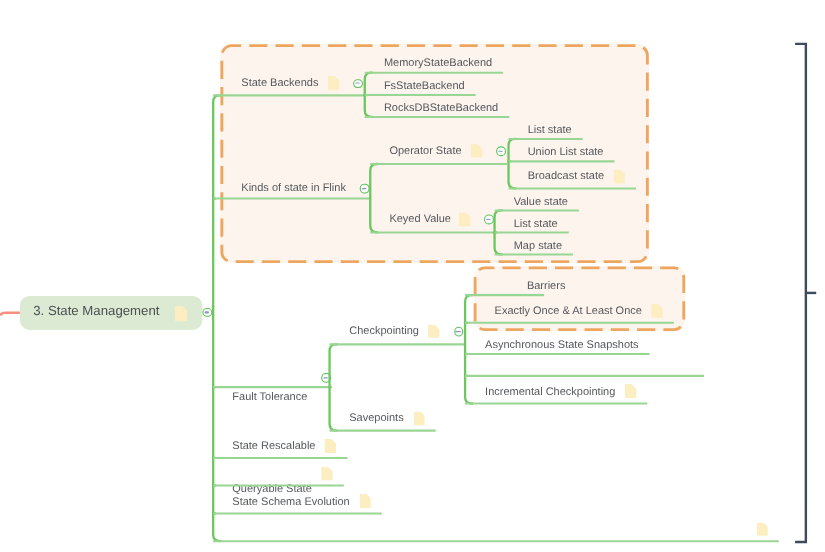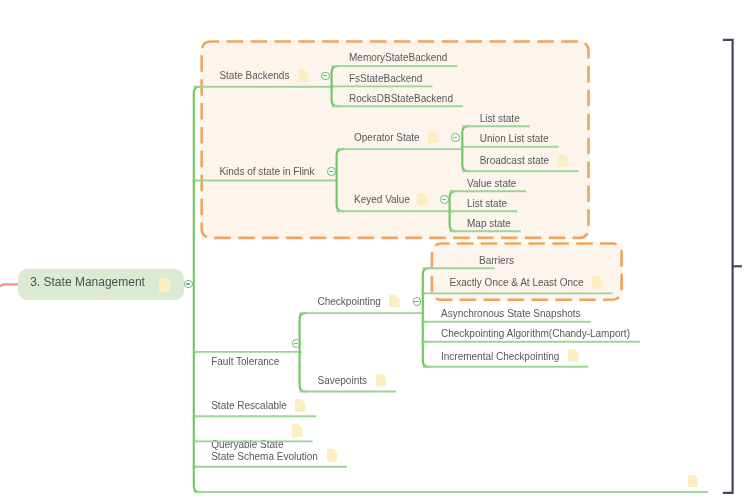--- a/index.html
+++ b/index.html
@@ -138,21 +138,20 @@
       </svg>
       <div class="circ" style="left: 412.575px; top: 297px; width: 8.6px; height: 8.6px; border: 1.5px solid rgb(92, 196, 92);">
         <i style="left: 0.75px; top: 2.6px; width: 4.3px; height: 1.25px; background: rgb(139, 146, 196);"></i>
       </div>
       <span class="nodetext" style="left: 447px; top: 255.53px; color: rgb(85, 88, 92); margin-left: 32px;">Barriers</span>
       <span class="nodetext" style="left: 449.6px; top: 278.13px; color: rgb(85, 88, 92);">Exactly Once &amp; At Least Once</span>
       <svg width="10.5" height="12.8" viewBox="0 0 10.5 12.8" class="note" style="left: 592.169px; top: 276px;">
         <path d="M0 0 H6.1 L10.5 4.4 V12.8 H0 Z" fill="#fdeec2"></path>
       </svg>
       <span class="nodetext" style="left: 441px; top: 309.03px; color: rgb(85, 88, 92);">Asynchronous State Snapshots</span>
-      <span class="nodetext" style="left: 441px; top: 328.93px; color: rgb(85, 88, 92);">Checkpointing Algorithm(Chandy-Lamport)</span>
       <span class="nodetext" style="left: 441px; top: 351.53px; color: rgb(85, 88, 92);">Incremental Checkpointing</span>
       <svg width="10.5" height="12.8" viewBox="0 0 10.5 12.8" class="note" style="left: 568.006px; top: 349.4px;">
         <path d="M0 0 H6.1 L10.5 4.4 V12.8 H0 Z" fill="#fdeec2"></path>
       </svg>
       <span class="nodetext" style="left: 317.5px; top: 376.23px; color: rgb(85, 88, 92);">Savepoints</span>
       <svg width="10.5" height="12.8" viewBox="0 0 10.5 12.8" class="note" style="left: 375.584px; top: 374.1px;">
         <path d="M0 0 H6.1 L10.5 4.4 V12.8 H0 Z" fill="#fdeec2"></path>
       </svg>
       <span class="nodetext" style="left: 211.2px; top: 401.03px; color: rgb(85, 88, 92); text-align: center;">State Rescalable</span>
       <svg width="10.5" height="12.8" viewBox="0 0 10.5 12.8" class="note" style="left: 295.409px; top: 398.9px;">

